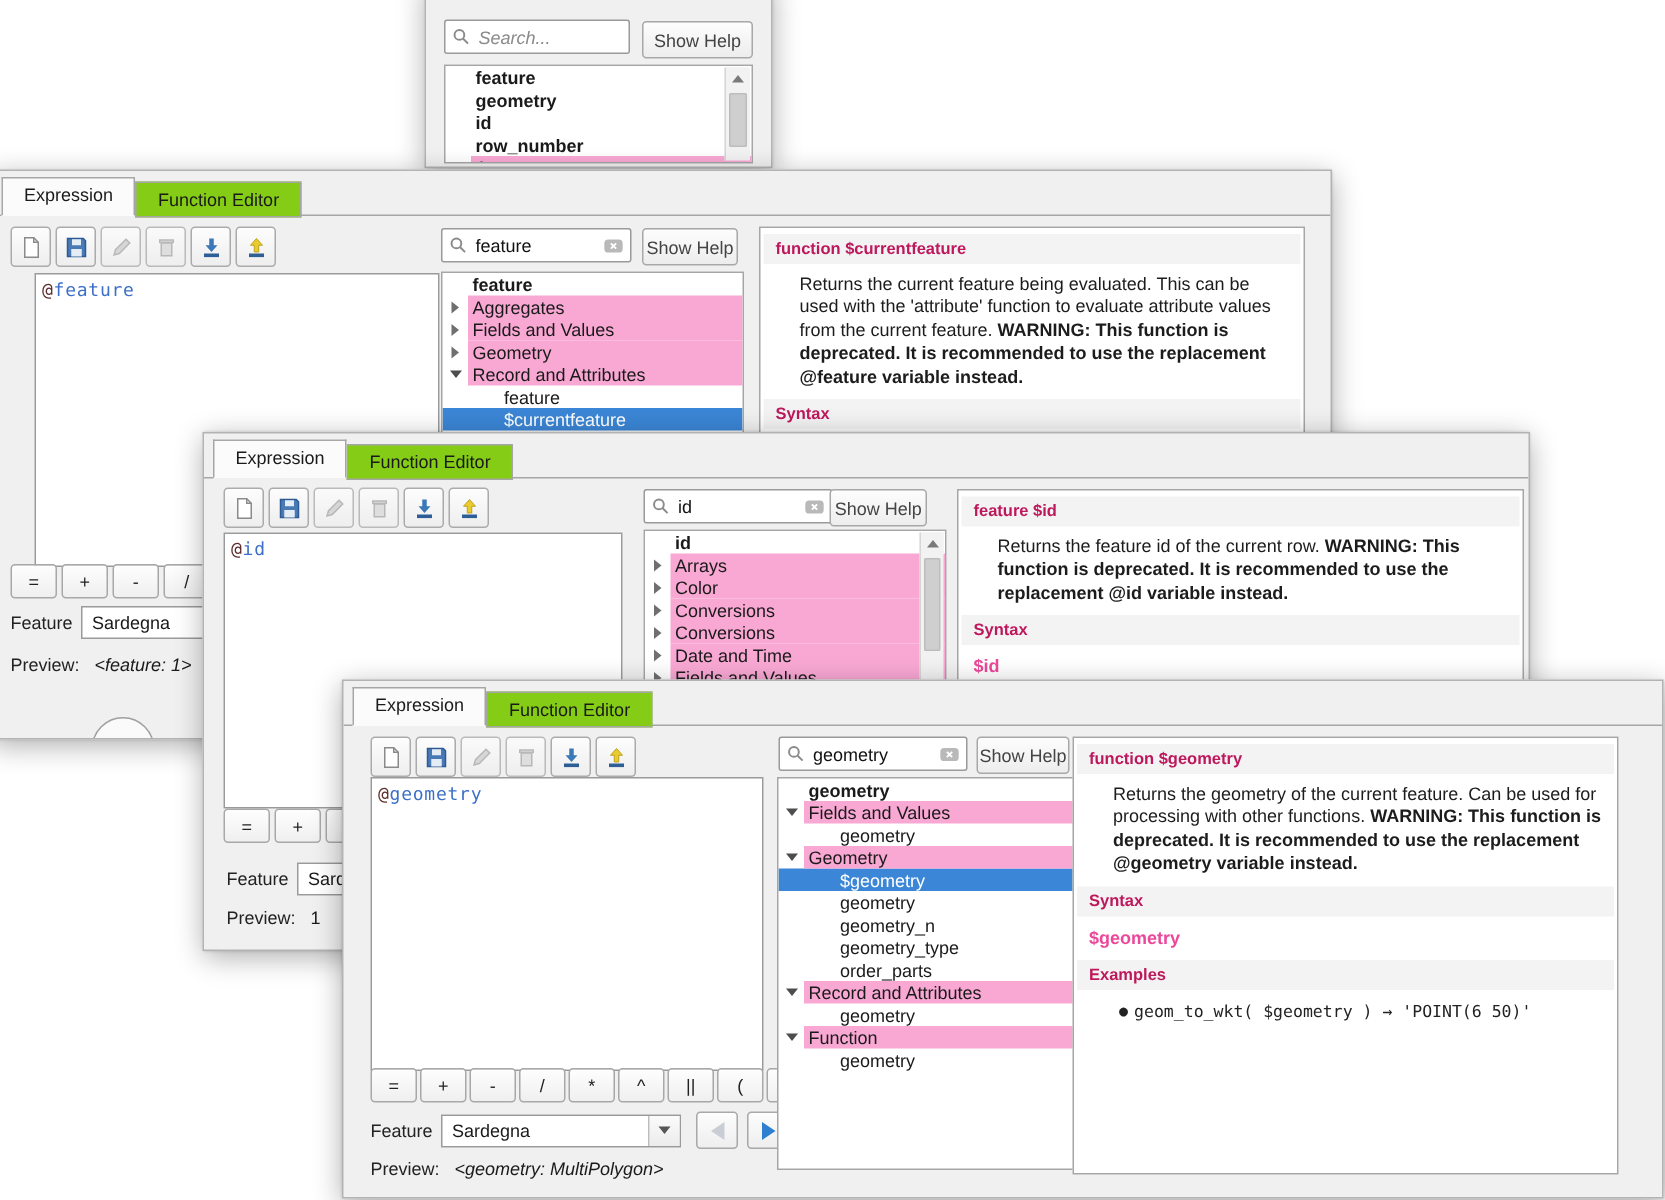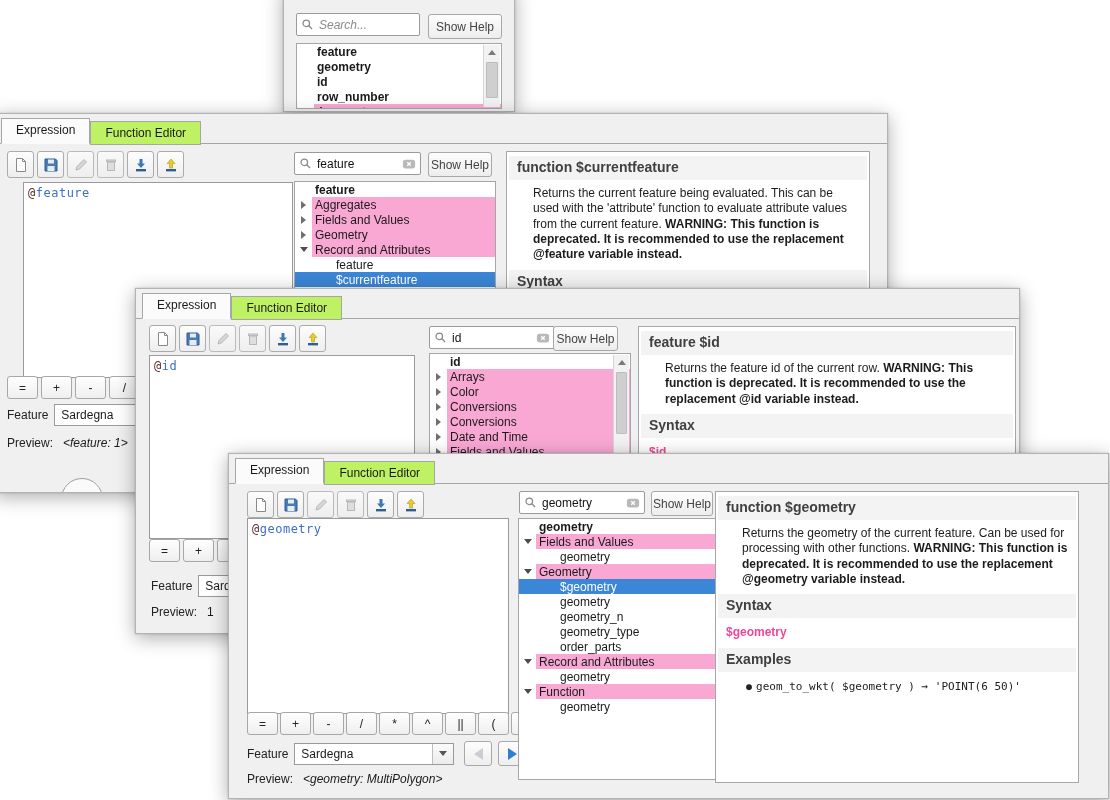--- a/index.html
+++ b/index.html
@@ -2,21 +2,21 @@
 <html><head>
 <meta charset="utf-8">
 <style>
   html,body{margin:0;padding:0;}
   body{width:1110px;height:800px;position:relative;overflow:hidden;background:#ffffff;
        font-family:"Liberation Sans",sans-serif;font-size:12px;color:#1a1a1a;}
   .window{position:absolute;background:#f0f0f0;border:1px solid #b3b3b3;
           box-shadow:0 4px 18px rgba(0,0,0,.32), 0 0 2px rgba(0,0,0,.18);}
   
   .tabs{position:absolute;left:6px;top:3px;display:flex;align-items:flex-end;z-index:3;}
-  .tab{border:1px solid #a6a6a6;padding:4px 14px 4px;font-size:12px;background:#bef264;
+  .tab{border:1px solid #a6a6a6;padding:4px 14px 4px;font-size:12px;background:#84cc16;
        position:relative;top:2px;cursor:default;white-space:nowrap;}
   .tab.active{background:#fbfbfb;top:1px;padding-bottom:6px;z-index:4;border-bottom:1px solid #fbfbfb;}
   .tabline{position:absolute;left:0;right:0;top:29px;border-top:1px solid #a6a6a6;z-index:2;}
   
   .toolbar{position:absolute;display:flex;gap:3px;}
   .tbtn{width:25px;height:25px;border:1px solid #ababab;border-radius:3px;
         background:linear-gradient(#fdfdfd,#eeeeee);display:flex;align-items:center;justify-content:center;}
   .tbtn.disabled{opacity:.78;}
   .tbtn svg{width:16px;height:16px;}
   
@@ -65,21 +65,21 @@
   .trow.sel{background:#3b86d6;color:#fff;}
   .trow.sel .lab{padding-left:24px;}
   .arr-r{width:0;height:0;border-left:5px solid #6f6f6f;border-top:4px solid transparent;border-bottom:4px solid transparent;}
   .arr-d{width:0;height:0;border-top:5px solid #4d4d4d;border-left:4px solid transparent;border-right:4px solid transparent;}
   .vscroll{position:absolute;top:1px;right:1px;bottom:1px;width:15px;background:#f2f2f2;border-left:1px solid #d6d6d6;}
   .sup{width:15px;height:15px;background:#f2f2f2;display:flex;align-items:center;justify-content:center;}
   .sup .a{width:0;height:0;border-bottom:5px solid #7a7a7a;border-left:4px solid transparent;border-right:4px solid transparent;}
   .sthumb{position:absolute;left:2px;right:2px;top:17px;height:34px;background:#cfcfcf;border:1px solid #bdbdbd;border-radius:1px;}
   
   .hpanel{position:absolute;background:#fff;border:1px solid #a6a6a6;overflow:hidden;font-size:12px;line-height:1.28;}
-  .hband{margin:5px 2px 0;padding:3px 8px;background:#f3f3f3;font-weight:bold;font-size:14px;color:#404040;}
+  .hband{margin:5px 2px 0;padding:3px 8px;background:#f3f3f3;font-weight:bold;font-size:11px;color:#be185d;}
   .hband.first{margin-top:4px;}
   .hbody{padding:6px 10px 2px;color:#1c1c1c;margin-left:16px;}
   .hsynval{padding:7px 10px 2px;font-weight:bold;color:#ec4899;}
   .hexample{padding:8px 10px 0 30px;font-family:"DejaVu Sans Mono",monospace;font-size:11px;color:#222;display:flex;align-items:flex-start;gap:4px;}
   .hexample .bullet{font-size:10px;line-height:14px;}
   .helpcircle{position:absolute;width:40px;height:40px;border-radius:50%;border:1px solid #9f9f9f;background:#fafafa;}
   label.flabel{font-size:12px;color:#222;}
 </style>
 </head>
 <body>

